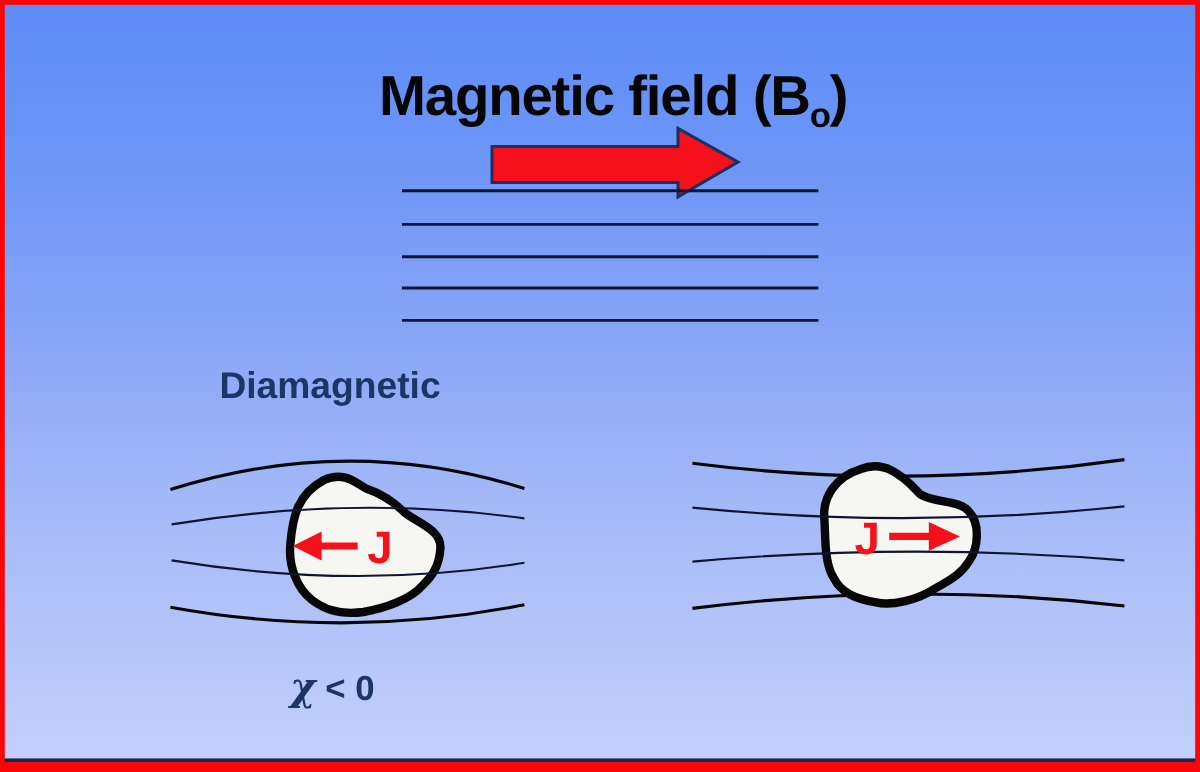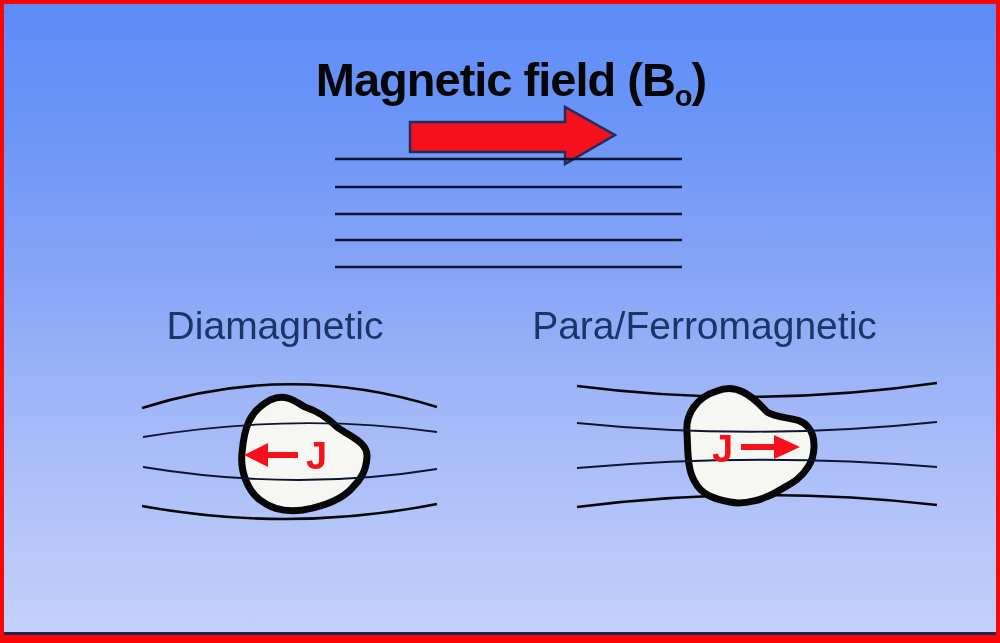--- a/index.html
+++ b/index.html
@@ -31,21 +31,21 @@
   }
   svg{position:absolute;overflow:visible;}
   #big-arrow-svg{left:398px;top:98px;}
   #field-lines-svg{left:330px;top:150px;}
   #diagram-left-svg{left:130px;top:372px;}
   #diagram-right-svg{left:560px;top:372px;}
 
   .section-heading{
     position:absolute;top:304px;
     text-align:center;
-    font-size:39px;font-weight:normal;color:#1c3566;
+    font-size:31px;font-weight:bold;color:#1c3566;
     white-space:nowrap;
   }
   #heading-left{left:130px;width:290px;}
   #heading-right{left:522px;width:365px;}
 
   .chi-label{
     position:absolute;top:553px;width:130px;
     text-align:center;
     font-size:29px;font-weight:bold;color:#1c3566;
     white-space:nowrap;
@@ -78,21 +78,20 @@
 
   <svg id="field-lines-svg" width="360" height="125" viewBox="0 0 360 125">
     <line x1="5" y1="9" x2="352" y2="9" stroke="#0e1530" stroke-width="2.4"></line>
     <line x1="5" y1="37" x2="352" y2="37" stroke="#0e1530" stroke-width="2.4"></line>
     <line x1="5" y1="64" x2="352" y2="64" stroke="#0e1530" stroke-width="2.4"></line>
     <line x1="5" y1="90" x2="352" y2="90" stroke="#0e1530" stroke-width="2.4"></line>
     <line x1="5" y1="117" x2="352" y2="117" stroke="#0e1530" stroke-width="2.4"></line>
   </svg>
 
   <div id="heading-left" class="section-heading">Diamagnetic</div>
-  <div id="heading-right" class="section-heading">Para/Ferromagnetic</div>
 
   <svg id="diagram-left-svg" width="320" height="155" viewBox="0 0 320 155">
     <path d="M12,36 Q160,-11 307,35" fill="none" stroke="#070707" stroke-width="2.6"></path>
     <path d="M12,134 Q160,161 307,132" fill="none" stroke="#070707" stroke-width="2.6"></path>
     <path d="M112,81 C114,58 118,40 140,28 C158,20 168,32 175,35 C190,40 200,48 207,55
              C220,65 238,70 237,85 C236,100 230,108 223,115 C212,128 190,135 173,138
              C150,141 138,134 130,128 C118,119 110,100 112,81 Z" fill="#f6f6f3" stroke="#070707" stroke-width="7" stroke-linejoin="round"></path>
     <path d="M13,65 Q165,40 307,60" fill="none" stroke="#0e1530" stroke-width="1.8"></path>
     <path d="M13,95 Q165,120 307,97" fill="none" stroke="#0e1530" stroke-width="1.8"></path>
     <line x1="168" y1="83" x2="136" y2="83" stroke="#f5101b" stroke-width="6"></line>
@@ -106,19 +105,23 @@
     <path d="M127,61 C125,42 137,25 157,19 C167,15 175,16 183,20 C195,26 201,34 207,40
              C220,48 240,44 248,55 C257,65 255,85 248,95 C240,108 230,112 220,118
              C205,128 183,133 170,130 C153,127 141,122 135,110 C127,98 128,78 127,61 Z" fill="#f6f6f3" stroke="#070707" stroke-width="7" stroke-linejoin="round"></path>
     <path d="M17,51 Q197,69 377,50" fill="none" stroke="#0e1530" stroke-width="1.8"></path>
     <path d="M17,96 Q197,80 377,95" fill="none" stroke="#0e1530" stroke-width="1.8"></path>
     <text class="j-text" x="152" y="90" fill="#f5101b">J</text>
     <line x1="181" y1="75" x2="216" y2="75" stroke="#f5101b" stroke-width="6"></line>
     <polygon points="240,75 214,63 214,87" fill="#f5101b"></polygon>
   </svg>
 
+  <div id="chi-left" class="chi-label">
+    <span class="chi-symbol">χ</span>
+    <span>&lt; 0</span>
+  </div>
 
   <div id="bottom-navy-line"></div>
   <div id="border-top" class="border-strip"></div>
   <div id="border-left" class="border-strip"></div>
   <div id="border-right" class="border-strip"></div>
   <div id="border-bottom" class="border-strip"></div>
 </div>
 
 </body></html>

